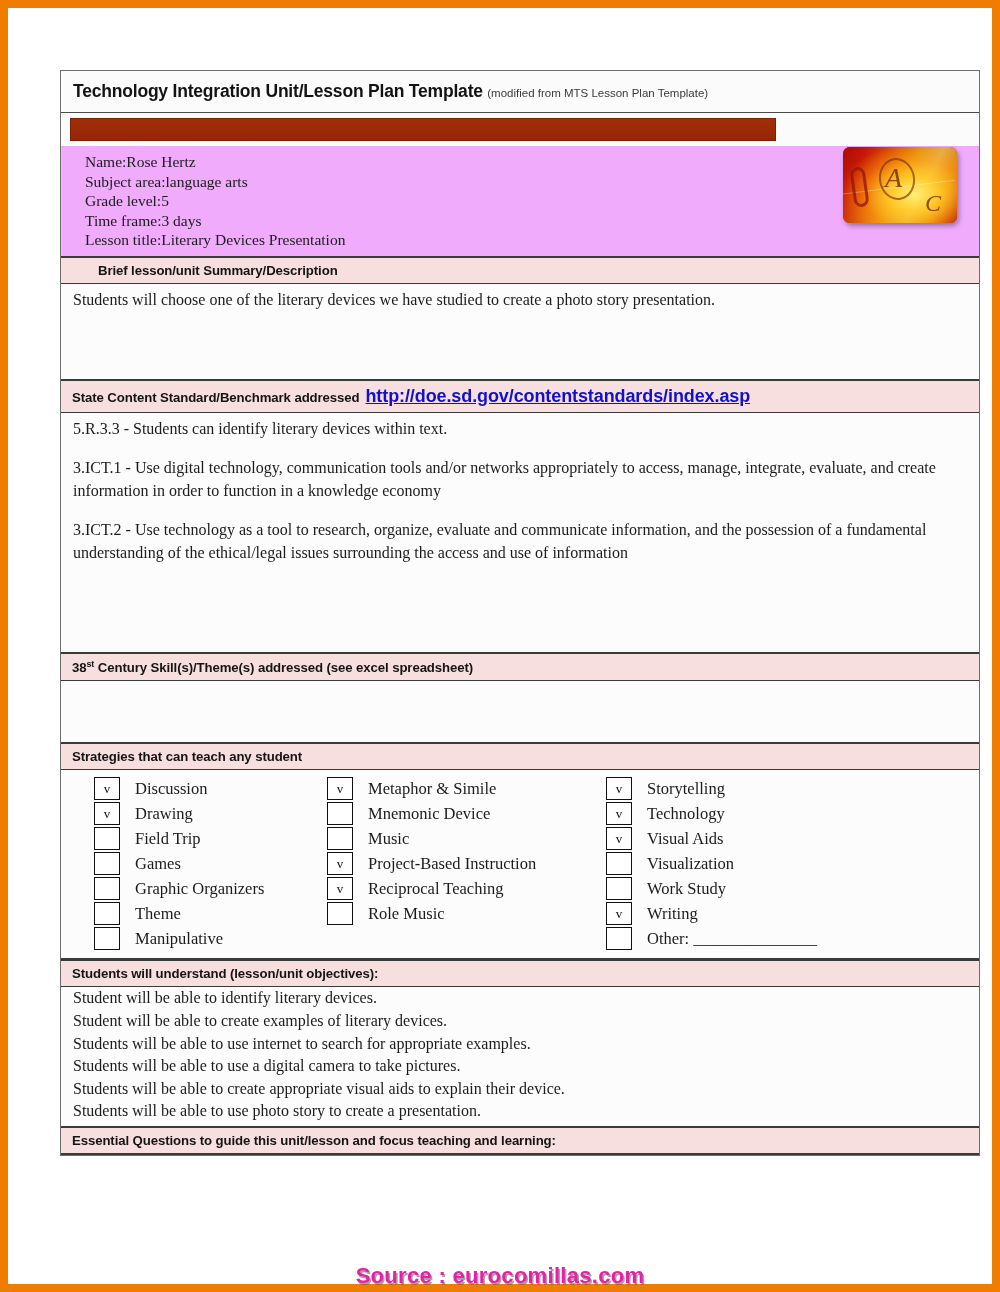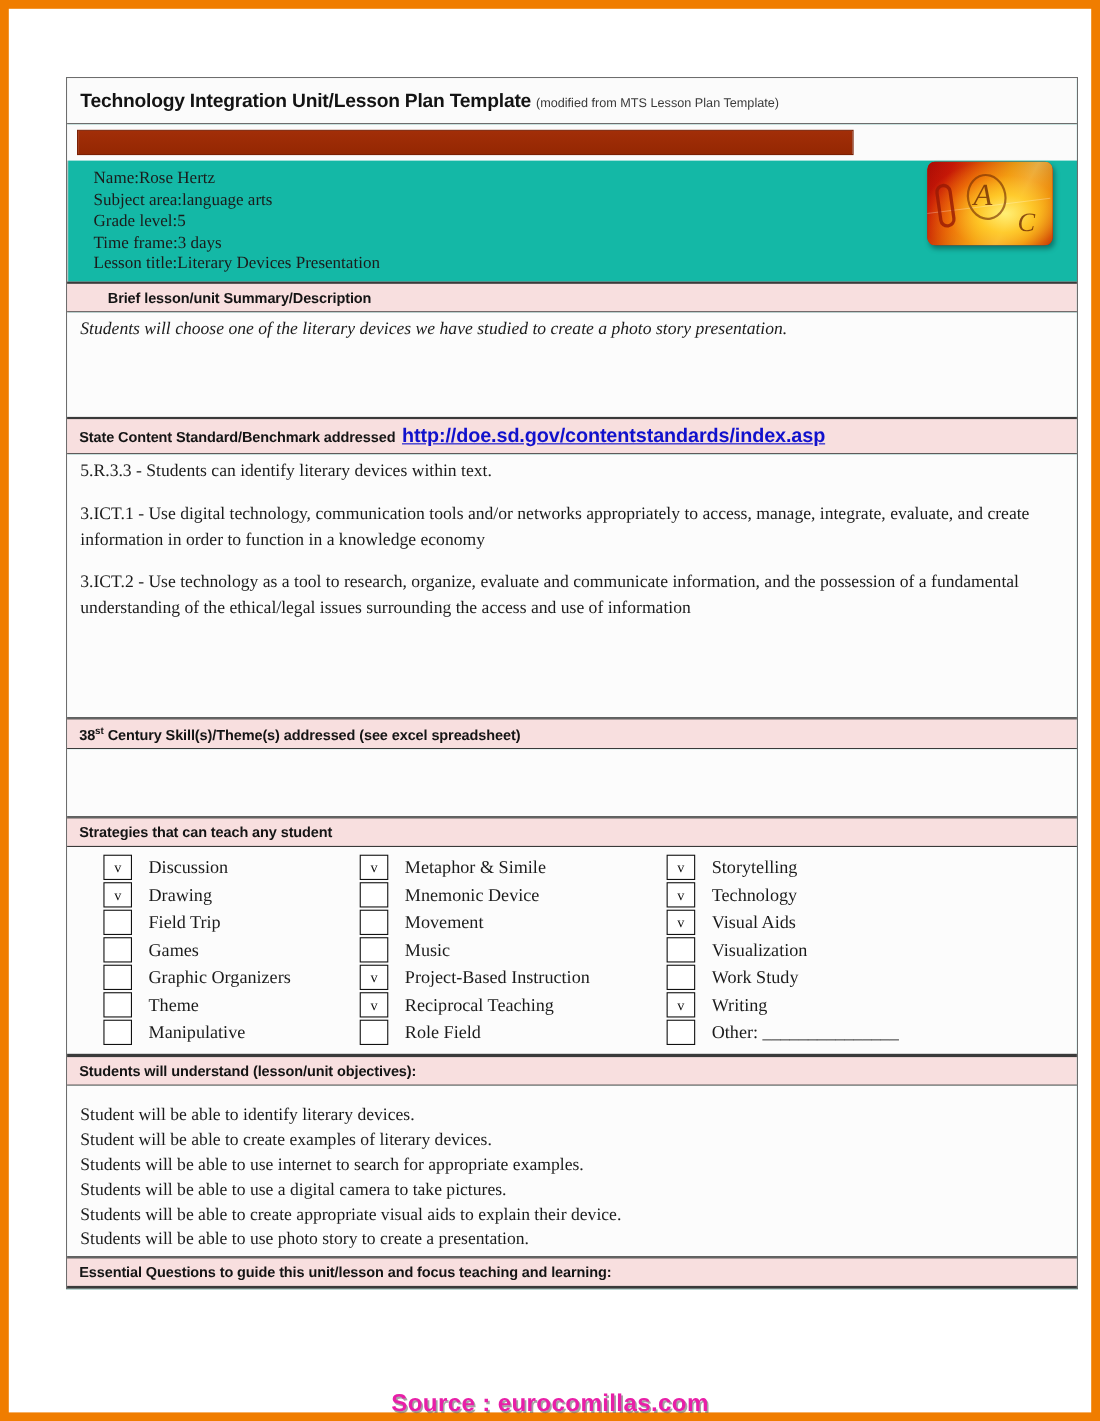--- a/index.html
+++ b/index.html
@@ -17,21 +17,21 @@
     left: 0; top: 0;
     width: 1000px; height: 1292px;
     border: 8px solid #f07d00;
     background: #ffffff;
   }
   
   #doc {
     position: absolute;
     left: 52px; top: 62px;
     width: 920px;
-    background: #14b8a6;
+    background: #f0abfc;
     border: 1px solid #6d6d6d;
     box-shadow: 1px 1px 0 #cfcfcf inset;
   }
 
   
   .title-bar {
     padding: 10px 12px 10px 12px;
     border-bottom: 1px solid #4a4a4a;
     background: #fbfbfb;
   }
@@ -137,24 +137,24 @@
     padding: 5px 12px 6px 12px;
     border-bottom: 1px solid #3a3a3a;
     background: #fcfcfc;
   }
   .body-cell p {
     margin: 0;
     font-family: "Liberation Serif", serif;
     font-size: 16px; color: #1b1b1b; line-height: 22.5px;
   }
   .body-cell p.gap { margin-top: 17px; }
-  .summary-cell { height: 96px; font-style: italic; }
+  .summary-cell { height: 96px; }
   .standards-cell { height: 240px; }
   .c21-cell { height: 62px; }
-  .objectives-cell { padding-top: 16px; padding-bottom: 3px; }
+  .objectives-cell { padding-top: 0; padding-bottom: 3px; }
   .objectives-cell p { line-height: 22.6px; }
 
   
   .strategies-cell {
     padding: 6px 0 7px 0;
     border-bottom: 2px solid #3a3a3a;
     background: #fcfcfc;
     display: flex;
   }
   .strat-col {
@@ -292,41 +292,37 @@
               <span class="tick">v</span>
             </div>
             <span class="strat-label">Metaphor &amp; Simile</span>
           </div>
           <div class="strat-row">
             <div class="cbx"></div>
             <span class="strat-label">Mnemonic Device</span>
           </div>
           <div class="strat-row">
             <div class="cbx"></div>
-            <span class="strat-label">Movement</span>
-          </div>
-          <div class="strat-row">
-            <div class="cbx"></div>
             <span class="strat-label">Music</span>
           </div>
           <div class="strat-row">
             <div class="cbx">
               <span class="tick">v</span>
             </div>
             <span class="strat-label">Project-Based Instruction</span>
           </div>
           <div class="strat-row">
             <div class="cbx">
               <span class="tick">v</span>
             </div>
             <span class="strat-label">Reciprocal Teaching</span>
           </div>
           <div class="strat-row">
             <div class="cbx"></div>
-            <span class="strat-label">Role Field</span>
+            <span class="strat-label">Role Music</span>
           </div>
         </div>
       <div class="strat-col c3">
           <div class="strat-row">
             <div class="cbx">
               <span class="tick">v</span>
             </div>
             <span class="strat-label">Storytelling</span>
           </div>
           <div class="strat-row">

